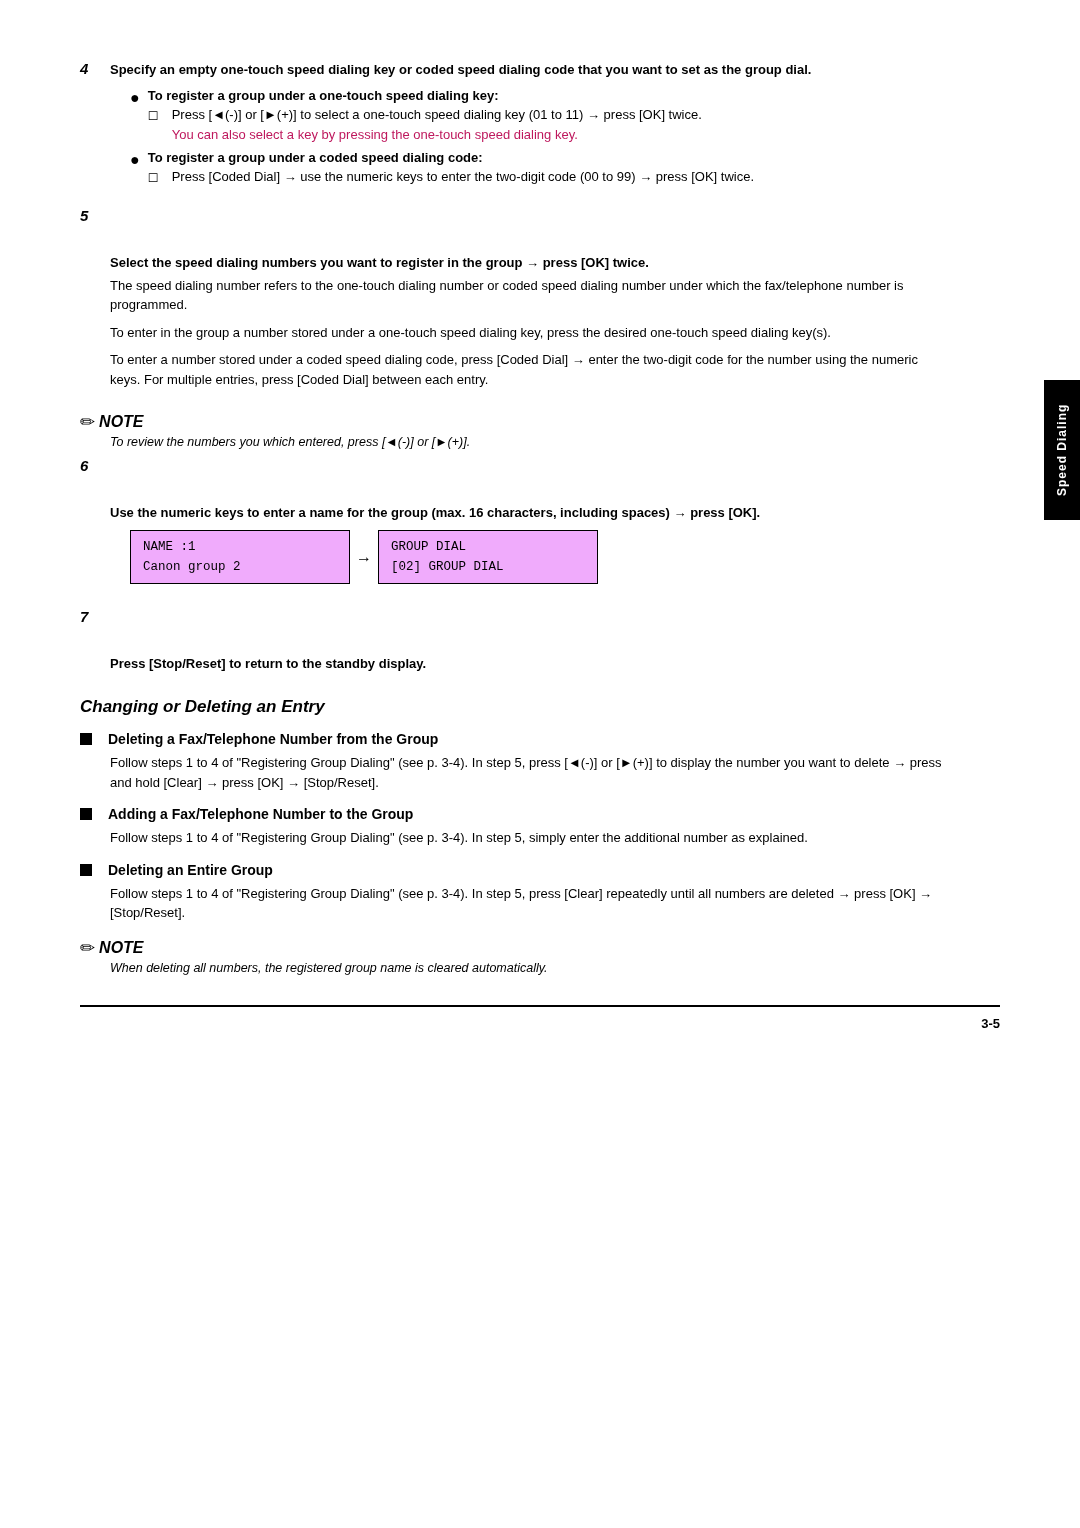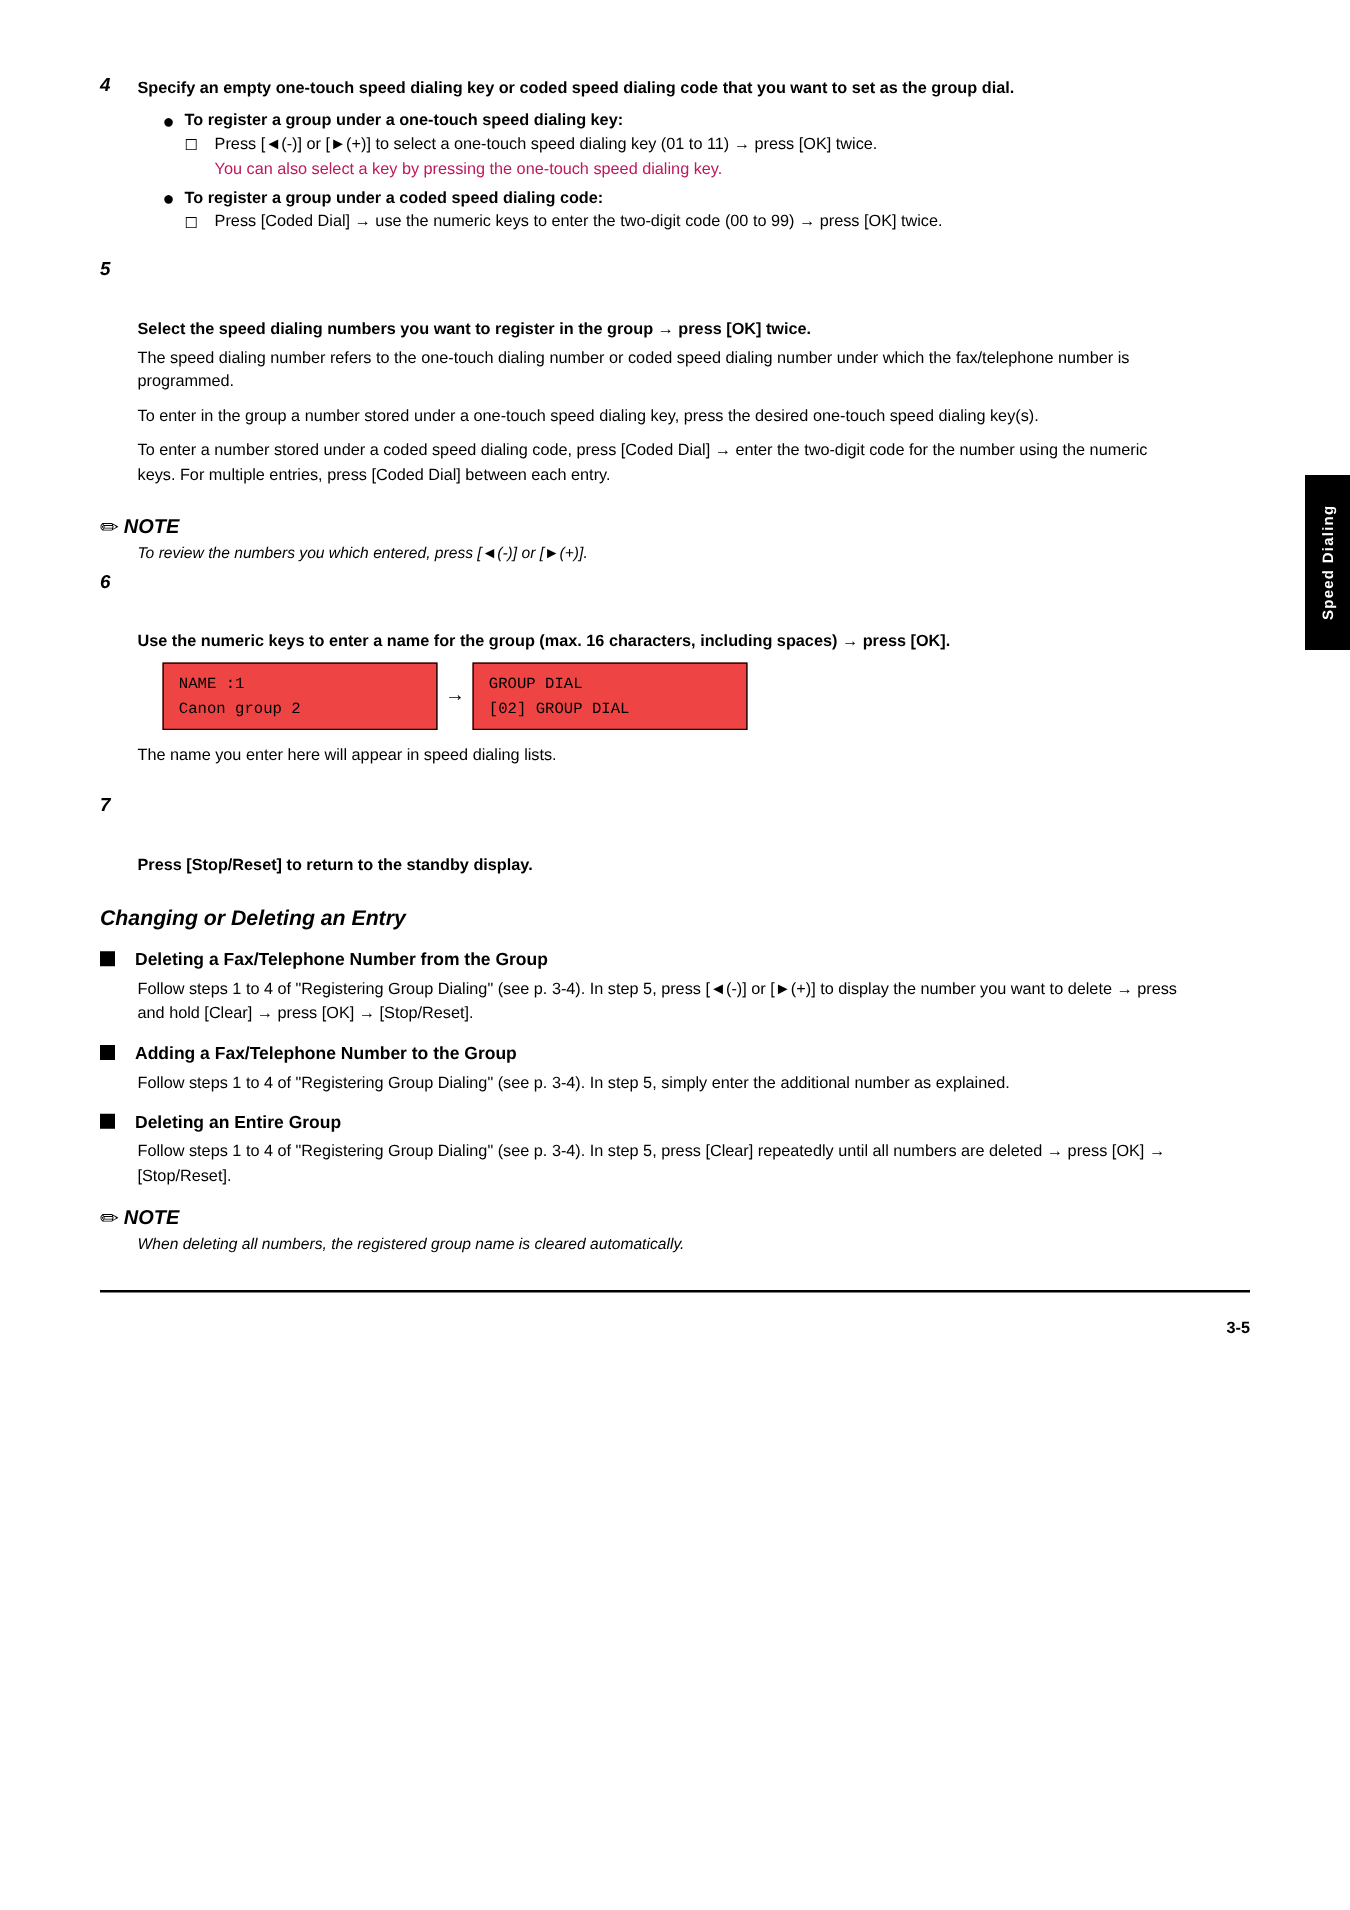--- a/index.html
+++ b/index.html
@@ -92,21 +92,21 @@
       display: flex;
       gap: 0;
       align-items: center;
       margin: 10px 0 10px 20px;
     }
     .lcd-box {
       border: 1px solid #000;
       font-family: 'Courier New', monospace;
       font-size: 13px;
       padding: 6px 12px;
-      background: #ef4444;
+      background: #f0abfc;
       min-width: 220px;
     }
     .lcd-arrow {
       font-size: 16px;
       margin: 0 6px;
     }
     .section-title {
       font-size: 17px;
       font-weight: bold;
       font-style: italic;
@@ -134,21 +134,21 @@
     .bottom-rule {
       border: none;
       border-top: 2px solid #000;
       margin-top: 30px;
       margin-bottom: 8px;
     }
     .page-number {
       text-align: right;
       font-size: 13px;
       font-weight: bold;
-      margin-top: 20px;
+      margin-top: 9px;
     }
     .indent {
       margin-left: 30px;
     }
     .note-wrapper {
       margin: 8px 0;
     }
     .note-header {
       display: flex;
       align-items: center;
@@ -252,21 +252,20 @@
           <div class="lcd-box">
             <div class="lcd-line">NAME           :1</div>
             <div class="lcd-line">Canon group 2</div>
           </div>
           <span class="lcd-arrow">→</span>
           <div class="lcd-box">
             <div class="lcd-line">GROUP DIAL</div>
             <div class="lcd-line">[02] GROUP DIAL</div>
           </div>
         </div>
-        <div class="para">The name you enter here will appear in speed dialing lists.</div>
       </div>
     </div>
 
     <div class="step-block">
       <div class="step-number">7</div>
       <div class="step-text">
         <div class="step5-header">Press [Stop/Reset] to return to the standby display.</div>
       </div>
     </div>
 

